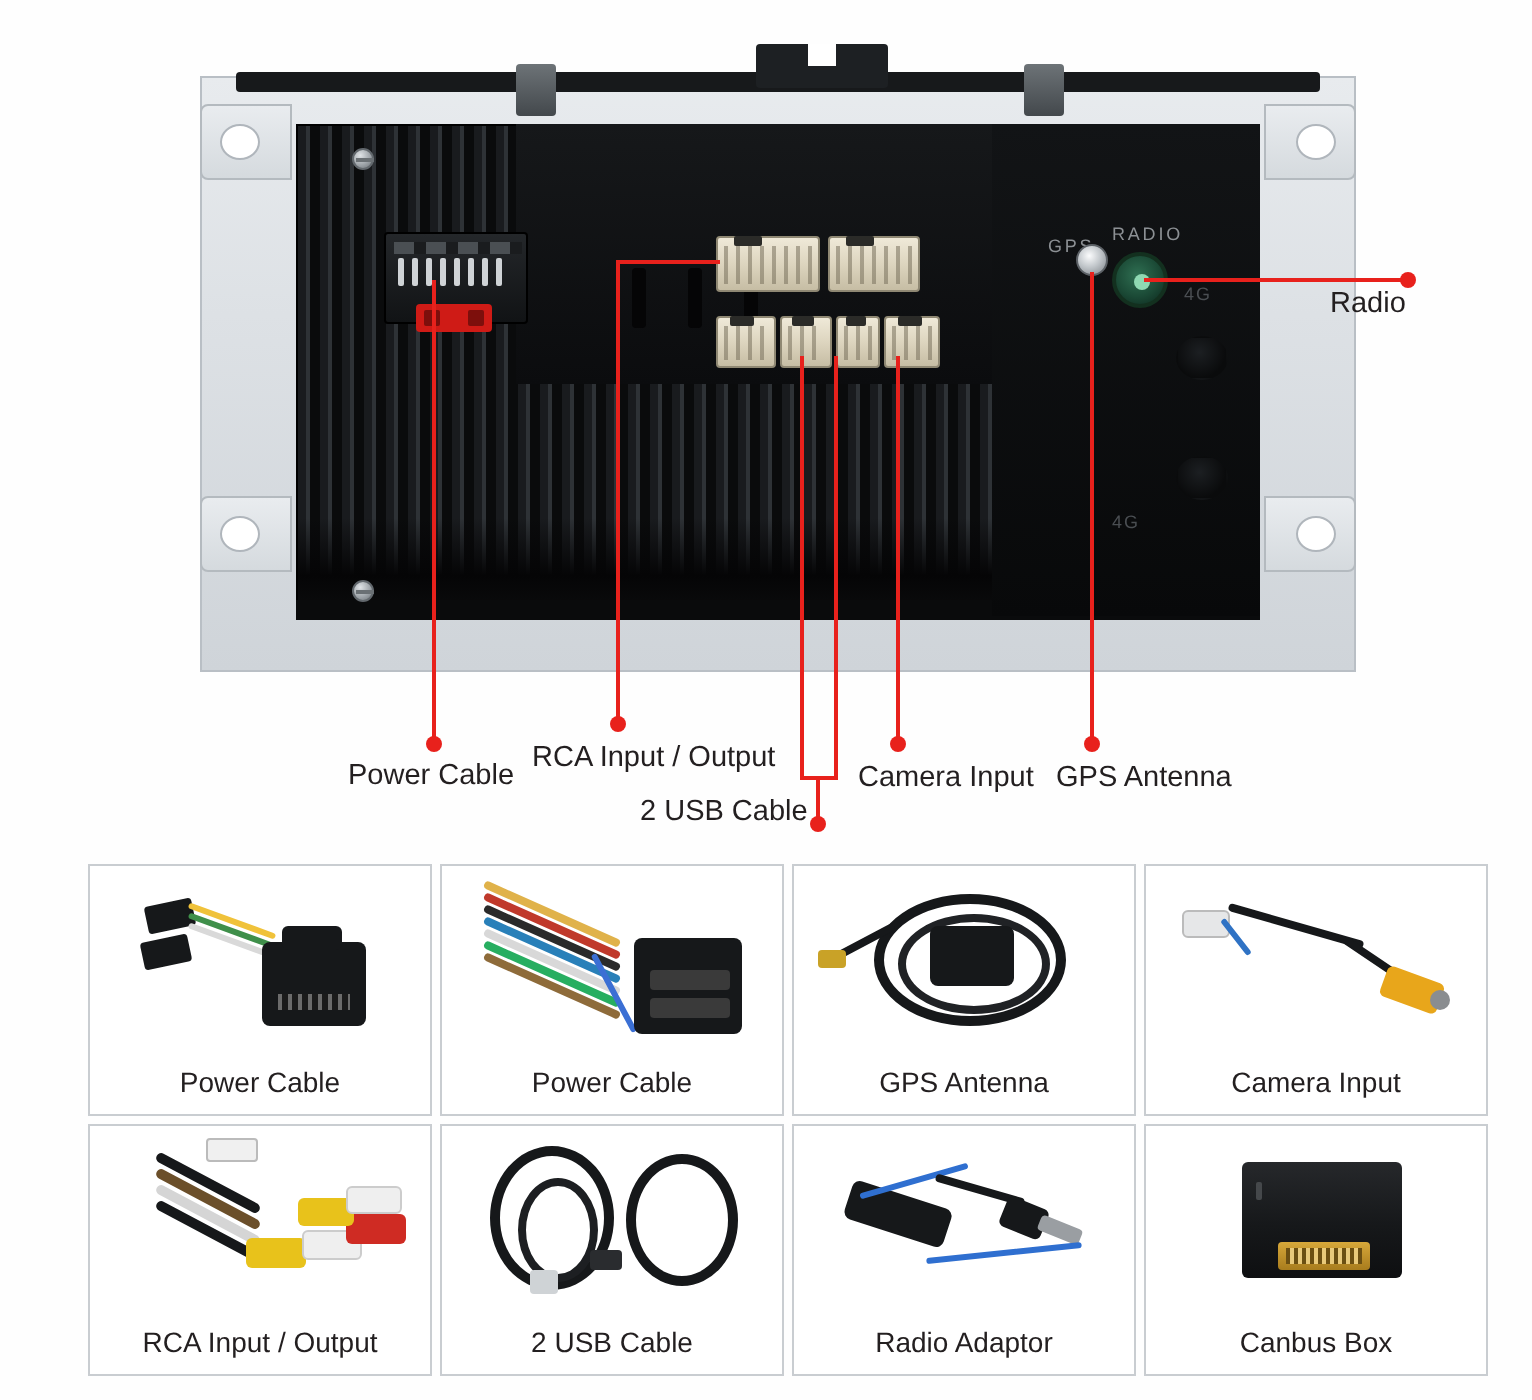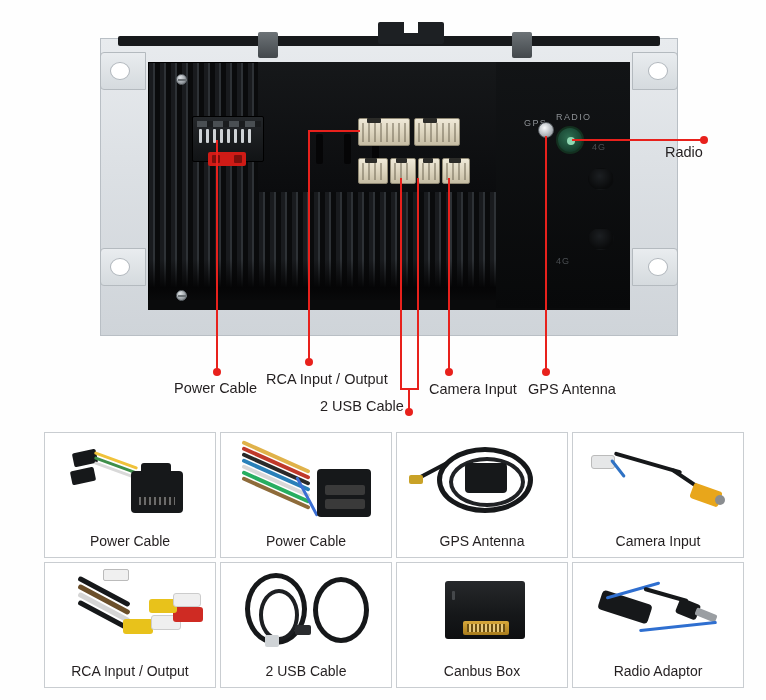--- a/index.html
+++ b/index.html
@@ -407,37 +407,37 @@
         <div style="position:absolute;left:38px;top:26px;width:40px;height:52px;border:4px solid #1d1f22;border-radius:50%;"></div>
         <div style="position:absolute;left:92px;top:14px;width:56px;height:66px;border:5px solid #16181a;border-radius:50%;"></div>
         <div style="position:absolute;left:44px;top:72px;width:14px;height:12px;background:#cfd3d6;border-radius:2px;"></div>
         <div style="position:absolute;left:74px;top:62px;width:16px;height:10px;background:#2a2c2f;border-radius:2px;"></div>
       </div>
       <div class="cell-label">2 USB Cable</div>
     </div>
 
     <div class="cell">
       <div class="cell-art">
+        <div class="blk" style="left:26px; top:34px; width:52px; height:20px; border-radius:4px; transform:rotate(18deg);"></div>
+        <div class="wire" style="left:32px; top:26px; width:56px; height:3px; background:#2f6fd0; transform:rotate(-16deg);"></div>
+        <div class="wire" style="left:70px; top:30px; width:46px; height:4px; background:#16181a; transform:rotate(16deg);"></div>
+        <div class="blk" style="left:104px; top:38px; width:22px; height:16px; border-radius:3px; transform:rotate(22deg);"></div>
+        <div style="position:absolute;left:122px;top:48px;width:22px;height:8px;background:#9a9ea2;border-radius:2px;transform:rotate(22deg);"></div>
+        <div class="wire" style="left:66px; top:62px; width:78px; height:3px; background:#2f6fd0; transform:rotate(-6deg);"></div>
+      </div>
+      <div class="cell-label">Radio Adaptor</div>
+    </div>
+
+    <div class="cell">
+      <div class="cell-art">
         <div class="blk" style="left:48px; top:18px; width:80px; height:58px; border-radius:3px;
                                 background:linear-gradient(180deg,#26282b 0%,#16181a 55%,#0e0f11 100%);"></div>
         <div style="position:absolute;left:66px;top:58px;width:46px;height:14px;
                     background:linear-gradient(180deg,#d7a83a,#a87c1d);border-radius:2px;"></div>
         <div style="position:absolute;left:70px;top:61px;width:38px;height:8px;
                     background:repeating-linear-gradient(90deg,#6b4f12 0 2px,#e8c97a 2px 4px);"></div>
         <div style="position:absolute;left:55px;top:28px;width:3px;height:9px;background:#45484b;border-radius:1px;"></div>
       </div>
       <div class="cell-label">Canbus Box</div>
     </div>
 
-    <div class="cell">
-      <div class="cell-art">
-        <div class="blk" style="left:26px; top:34px; width:52px; height:20px; border-radius:4px; transform:rotate(18deg);"></div>
-        <div class="wire" style="left:32px; top:26px; width:56px; height:3px; background:#2f6fd0; transform:rotate(-16deg);"></div>
-        <div class="wire" style="left:70px; top:30px; width:46px; height:4px; background:#16181a; transform:rotate(16deg);"></div>
-        <div class="blk" style="left:104px; top:38px; width:22px; height:16px; border-radius:3px; transform:rotate(22deg);"></div>
-        <div style="position:absolute;left:122px;top:48px;width:22px;height:8px;background:#9a9ea2;border-radius:2px;transform:rotate(22deg);"></div>
-        <div class="wire" style="left:66px; top:62px; width:78px; height:3px; background:#2f6fd0; transform:rotate(-6deg);"></div>
-      </div>
-      <div class="cell-label">Radio Adaptor</div>
-    </div>
-
   </div>
 </div>
 
 </body></html>

